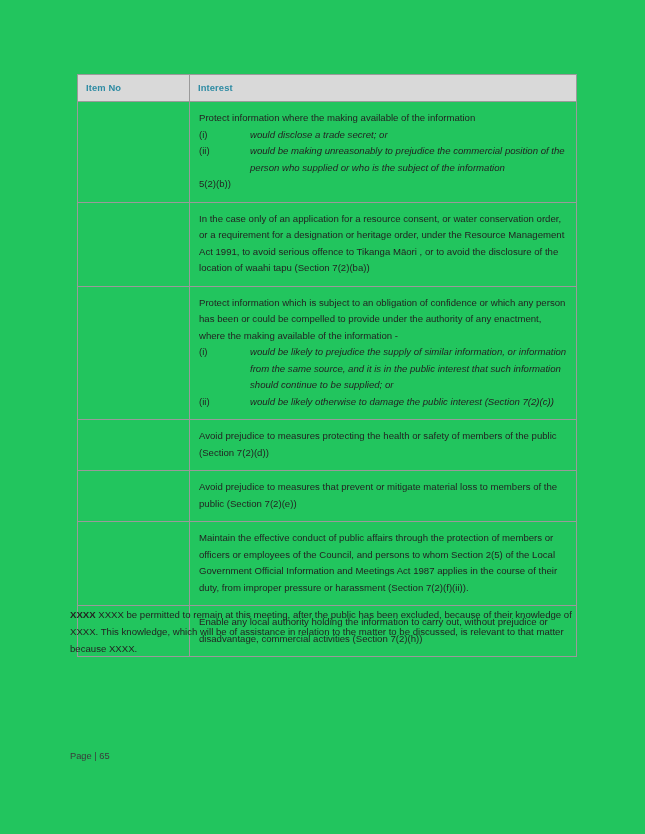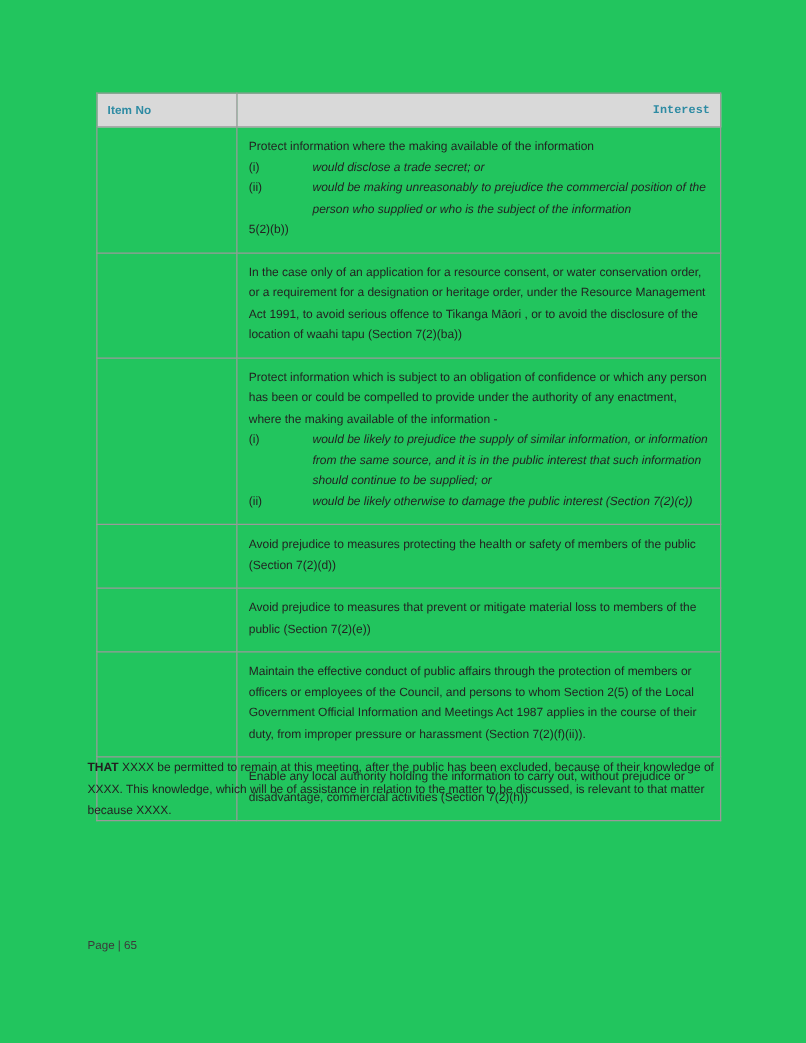--- a/index.html
+++ b/index.html
@@ -48,22 +48,21 @@
     height: 26px;
     line-height: 26px;
     padding: 0 8px;
     vertical-align: middle;
   }
   th.col-itemno {
     width: 95px;
     text-align: left;
   }
   th.col-interest {
-    text-align: right;
-    font-family: Liberation Mono, monospace;
+    text-align: left;
   }
   td.cell-itemno {
     width: 95px;
   }
   td.cell-interest {
     padding: 8px 9px 9px 9px;
     font-size: 9.6px;
     line-height: 1.72;
     color: #231f20;
   }
@@ -184,18 +183,18 @@
         <tr>
           <td class="cell-itemno"></td>
           <td class="cell-interest">
             <p>Enable any local authority holding the information to carry out, without prejudice or disadvantage, commercial activities (Section 7(2)(h))</p>
           </td>
         </tr>
       </tbody>
   </table>
 
   <p class="body-para">
-    <b>THAT</b><span> XXXX be permitted to remain at this meeting, after the public has been excluded, because of their knowledge of XXXX.  This knowledge, which will be of assistance in relation to the matter to be discussed, is relevant to that matter because XXXX.</span>
+    <b>XXXX</b><span> XXXX be permitted to remain at this meeting, after the public has been excluded, because of their knowledge of XXXX.  This knowledge, which will be of assistance in relation to the matter to be discussed, is relevant to that matter because XXXX.</span>
   </p>
 
   <div class="footer">Page | 65</div>
 
 </div>
 
 </body></html>

